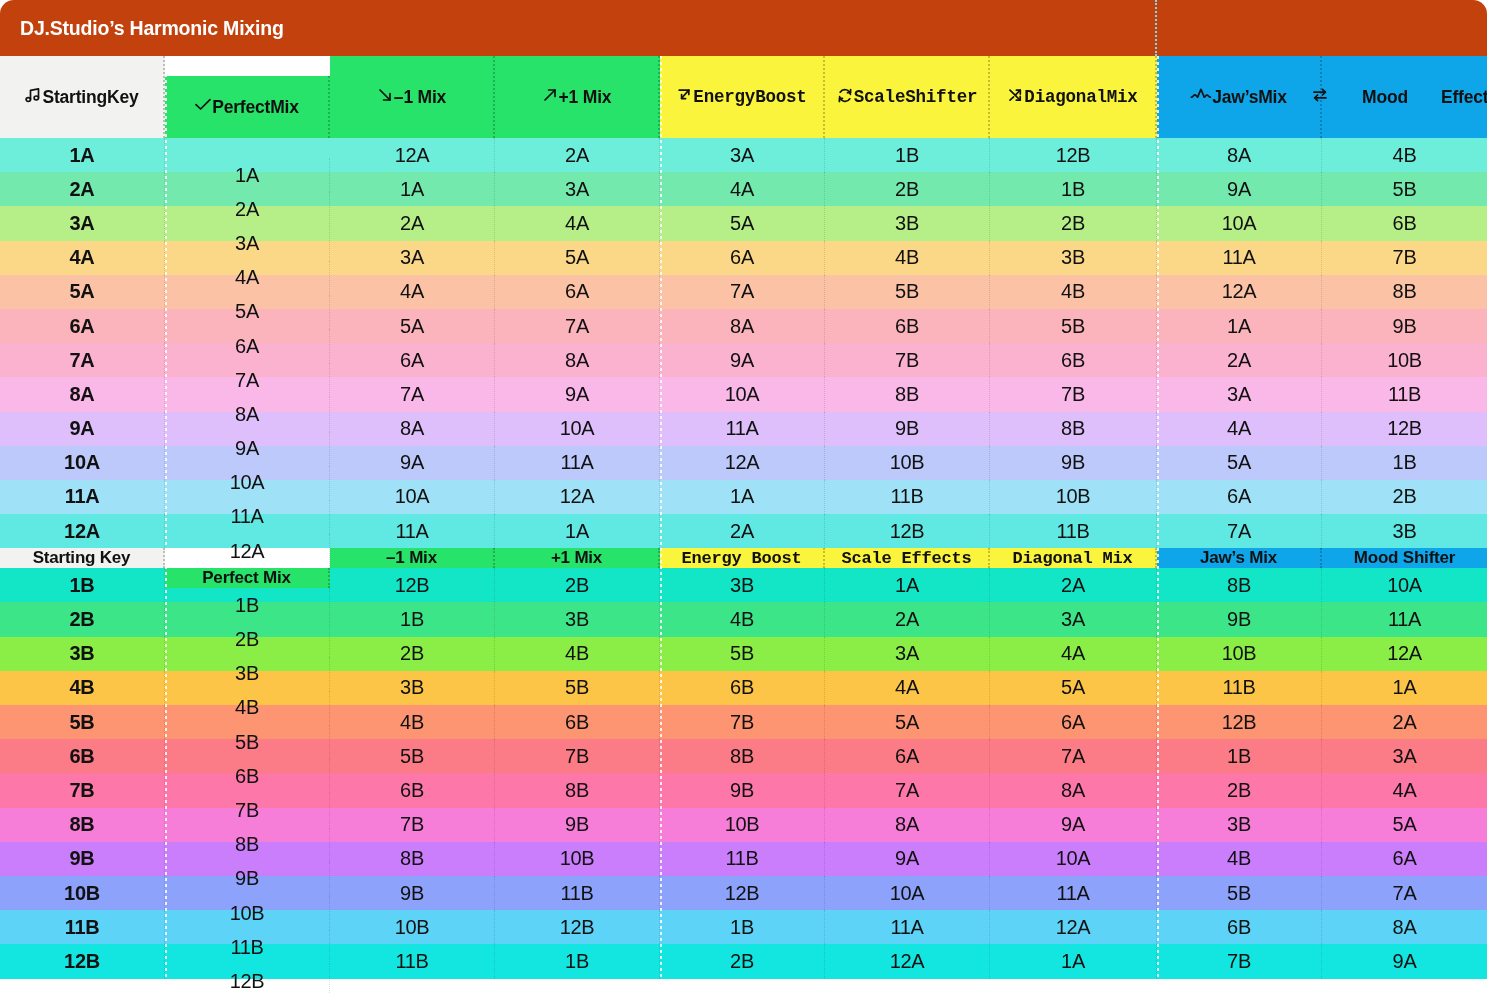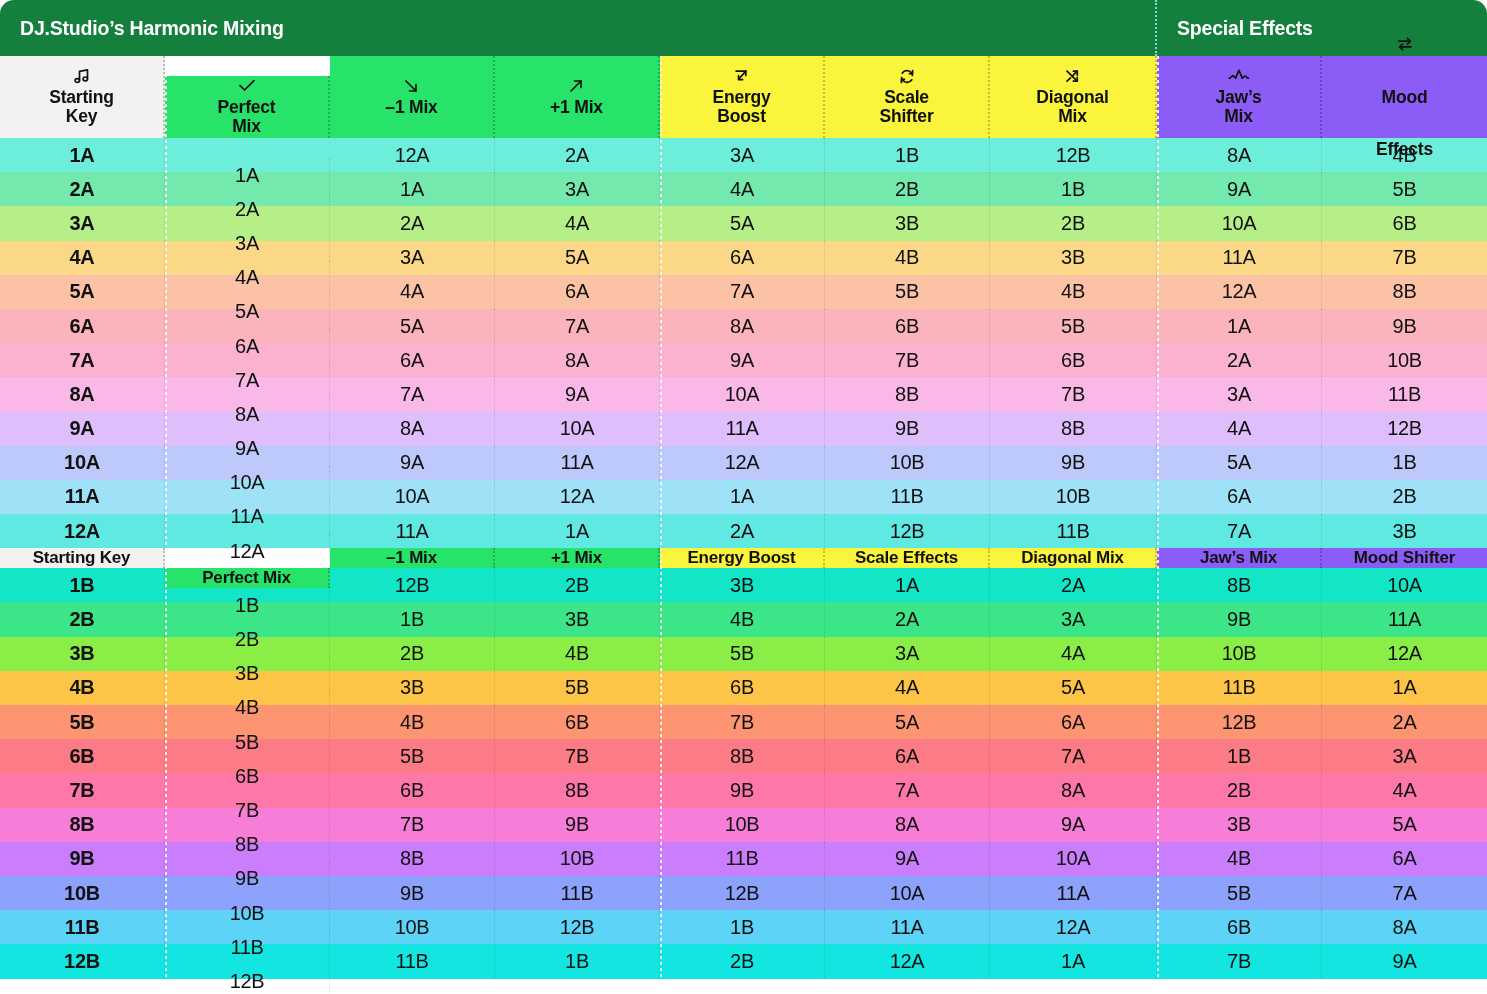--- a/index.html
+++ b/index.html
@@ -14,21 +14,21 @@
     position: relative;
     border-radius: 14px;
     overflow: hidden;
     background: #fff;
   }
 
   
   .titlebar {
     display: flex;
     height: 56px;
-    background: #15803d;
+    background: #c2410c;
     color: #ffffff;
   }
   .titlebar .tseg {
     display: flex; align-items: center;
     font-size: 19.5px; font-weight: 700;
     letter-spacing: -0.2px;
     padding-left: 20px;
     height: 56px;
   }
   .tseg.left  { width: 1157px; border-right: 2px dotted #7fd8e8; }
@@ -42,39 +42,39 @@
     color: #111111;
   }
   
   .c0 { width: 165px; } .c1 { width: 165px; margin-top: 20px; } .c2 { width: 165px; }
   .c3 { width: 165px; } .c4 { width: 165px; } .c5 { width: 165px; }
   .c6 { width: 167px; } .c7 { width: 165px; } .c8 { width: 165px; gap: 33px; }
 
   
   .colhead { height: 82px; }
   .colhead .cell {
-    flex-direction: column;
+    flex-direction: row;
     justify-content: center;
     font-size: 17.5px; font-weight: 700;
     line-height: 1.08;
     letter-spacing: -0.2px;
     border-right: 2px dotted rgba(0,0,0,0.22);
   }
   .colhead .cell:last-child { border-right: none; }
   .colhead .ico {
     display: block; height: 17px; margin-bottom: 3px;
     line-height: 1;
   }
   .colhead .ico svg { display: block; }
   .lbl { display: block; }
 
   .bg-key   { background: #f2f2f0; }
   .bg-green { background: #27e36a; }
-  .bg-yellow{ background: #fbf43c; }
-  .bg-blue  { background: #8b5cf6; text-align: right; }
+  .bg-yellow{ background: #fbf43c; font-family: Liberation Mono, monospace; }
+  .bg-blue  { background: #0ea5e9; text-align: right; }
 
   
   .drow { height: 34.2px; justify-content: center; }
   .drow .cell {
     font-size: 20px; font-weight: 500;
     border-right: 1px dotted rgba(0,0,0,0.13);
     height: 100%;
     letter-spacing: -0.3px;
   }
   .drow .cell:last-child { border-right: none; }
@@ -103,21 +103,20 @@
   .vsep.v2 { left: 660px; }
   .vsep.v3 { left: 1157px; }
 </style>
 </head>
 <body>
 
 <div class="sheet">
 
   <div class="titlebar">
     <div class="tseg left">DJ.Studio’s Harmonic Mixing</div>
-    <div class="tseg right">Special Effects</div>
   </div>
 
   <div class="row colhead" id="colhead">
       <div class="cell c0 bg-key">
         <span class="ico">
           <svg width="18" height="17" viewBox="0 0 18 17">
             <path stroke="#111" stroke-width="1.7" fill="none" stroke-linecap="round" stroke-linejoin="round" d="M6.5 12.2V3.4l8-1.6v8.8"></path>
             <ellipse stroke="#111" stroke-width="1.7" fill="none" stroke-linecap="round" stroke-linejoin="round" cx="4.3" cy="12.6" rx="2.2" ry="1.9"></ellipse>
             <ellipse stroke="#111" stroke-width="1.7" fill="none" stroke-linecap="round" stroke-linejoin="round" cx="12.3" cy="10.9" rx="2.2" ry="1.9"></ellipse>
           </svg>

